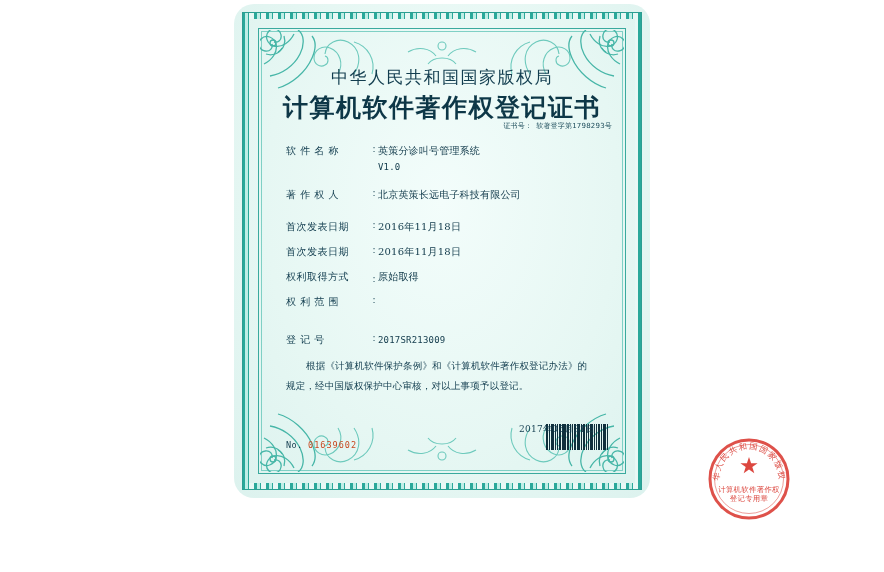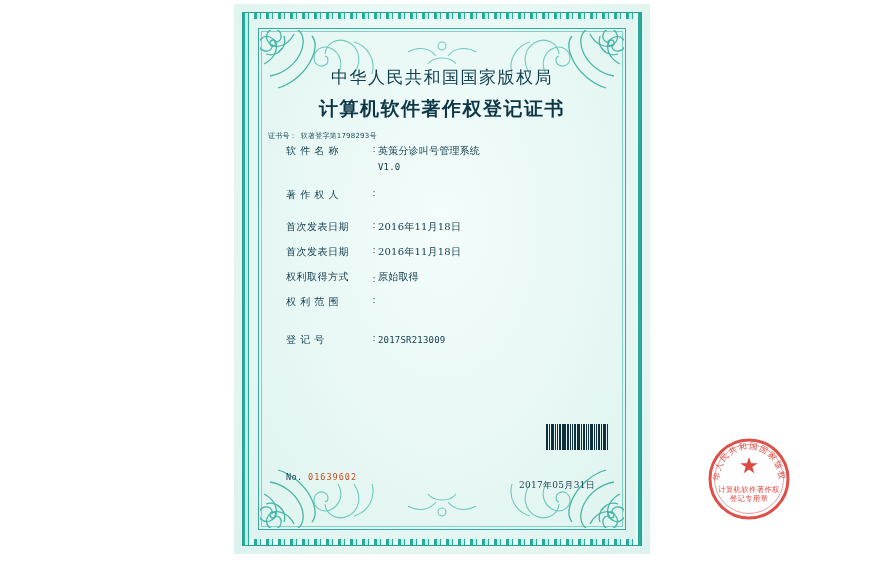--- a/index.html
+++ b/index.html
@@ -20,25 +20,26 @@
     height: 572px;
     background: #ffffff;
   }
 
   
   .cert-sheet {
     position: absolute;
     left: 234px;
     top: 4px;
     width: 416px;
-    height: 550px;
+    height: 494px;
     background: #eefaf7;
     background:
       radial-gradient(ellipse at 50% 40%, #f3fdfb 0%, #e6f7f3 60%, #dcf2ee 100%);
     box-sizing: border-box;
+    border-radius: 20px;
   }
 
   
   .border-band {
     position: absolute;
     box-sizing: border-box;
   }
   .band-outer {
     left: 8px; top: 8px; right: 8px; bottom: 8px;
     border: 7px solid transparent;
@@ -107,31 +108,30 @@
   .title-main {
     font-family: "DejaVu Serif", serif;
     font-size: 17px;
     letter-spacing: 1.5px;
     color: #123d4f;
     line-height: 22px;
     white-space: nowrap;
   }
   .title-sub {
     font-family: "DejaVu Serif", serif;
-    font-size: 19px;
+    font-size: 25px;
     font-weight: bold;
     letter-spacing: 1.5px;
     color: #0d3747;
     line-height: 26px;
     margin-top: 7px;
     white-space: nowrap;
   }
   .cert-no-line {
-    margin-top: 10px;
-    text-align: left;
+    text-align: right;
     padding-right: 4px;
     font-size: 7px;
     color: #1b4b5a;
     font-family: "DejaVu Sans", sans-serif;
     letter-spacing: .2px;
   }
   .cert-no-line .cn-label { margin-right: 4px; }
   .cert-no-line .cn-value { }
 
   
@@ -221,21 +221,21 @@
     top: 432px;
     width: 86px;
     height: 86px;
   }
   .seal svg { display: block; }
 
   
   .footer-left {
     position: absolute;
     left: 52px;
-    bottom: 72px;
+    bottom: 48px;
     font-family: "DejaVu Sans Mono", monospace;
     font-size: 8.5px;
     color: #123d4f;
     letter-spacing: .4px;
   }
   .footer-left .fno {
     color: #c8481f;
     letter-spacing: 1px;
   }
   .footer-right {
@@ -350,20 +350,21 @@
         <div class="field-colon">:</div>
         <div class="field-value">
           <span>英策分诊叫号管理系统</span>
           <span class="v2">V1.0</span>
         </div>
       </div>
 
       <div class="field-row" style="margin-top:14px;">
         <div class="field-label">著 作 权 人</div>
         <div class="field-colon">:</div>
+        <div class="field-value">北京英策长远电子科技有限公司</div>
       </div>
 
       <div class="field-row" style="margin-top:18px;">
         <div class="field-label">首次发表日期</div>
         <div class="field-colon">:</div>
         <div class="field-value">2016年11月18日</div>
       </div>
 
       <div class="field-row" style="margin-top:10px;">
         <div class="field-label">首次发表日期</div>
@@ -383,20 +384,24 @@
       </div>
 
       <div class="field-row" style="margin-top:24px;">
         <div class="field-label">登 记 号</div>
         <div class="field-colon">:</div>
         <div class="field-value mono">2017SR213009</div>
       </div>
 
     </div>
 
+    <div class="para">
+      <span class="indent"></span><span>根据《计算机软件保护条例》和《计算机软件著作权登记办法》的</span><br>
+      <span>规定，经中国版权保护中心审核，对以上事项予以登记。</span>
+    </div>
 
     <div class="barcode">
       <i style="width:2px"></i>
         <i style="width:1px"></i>
         <i style="width:3px"></i>
         <i style="width:1px"></i>
       <i style="width:1px"></i>
         <i style="width:2px"></i>
         <i style="width:1px"></i>
         <i style="width:3px"></i>

